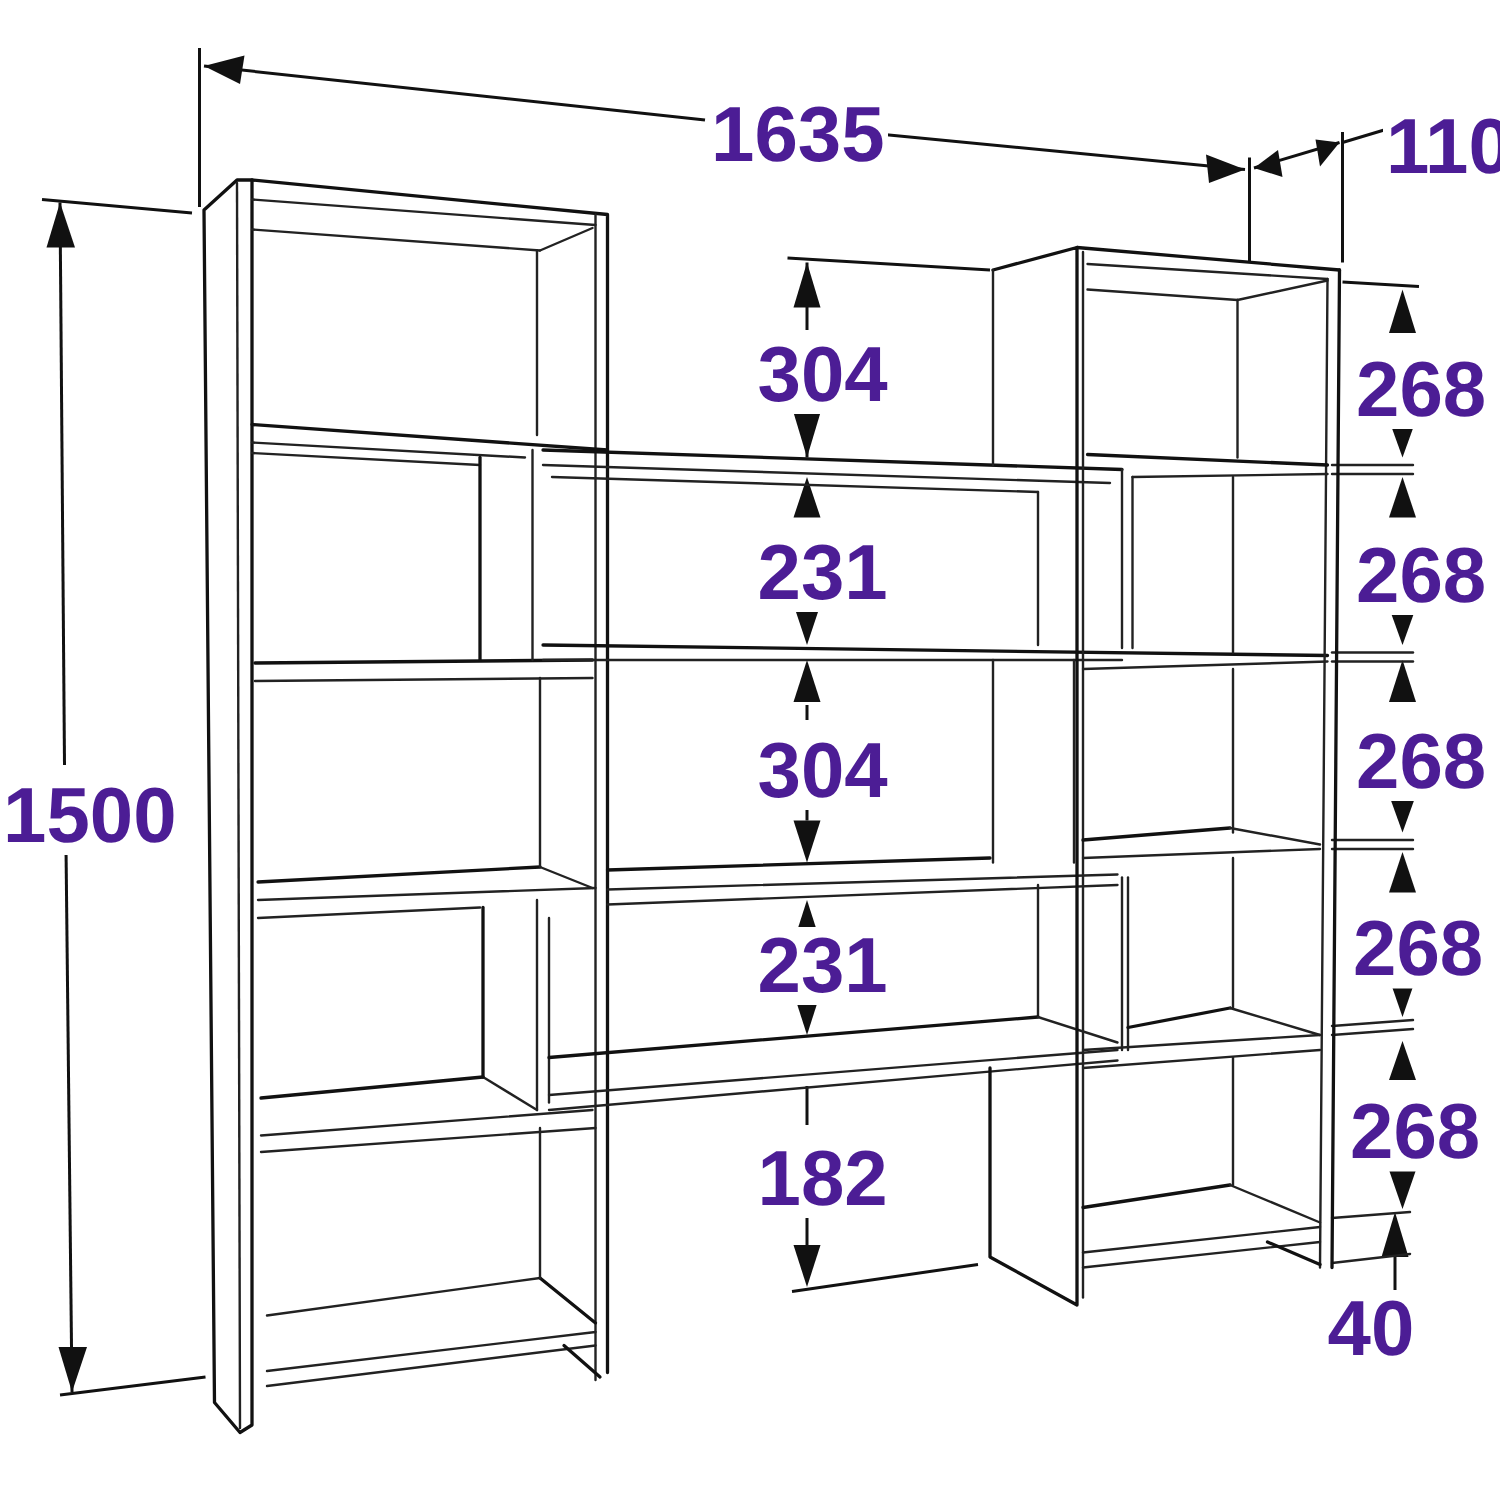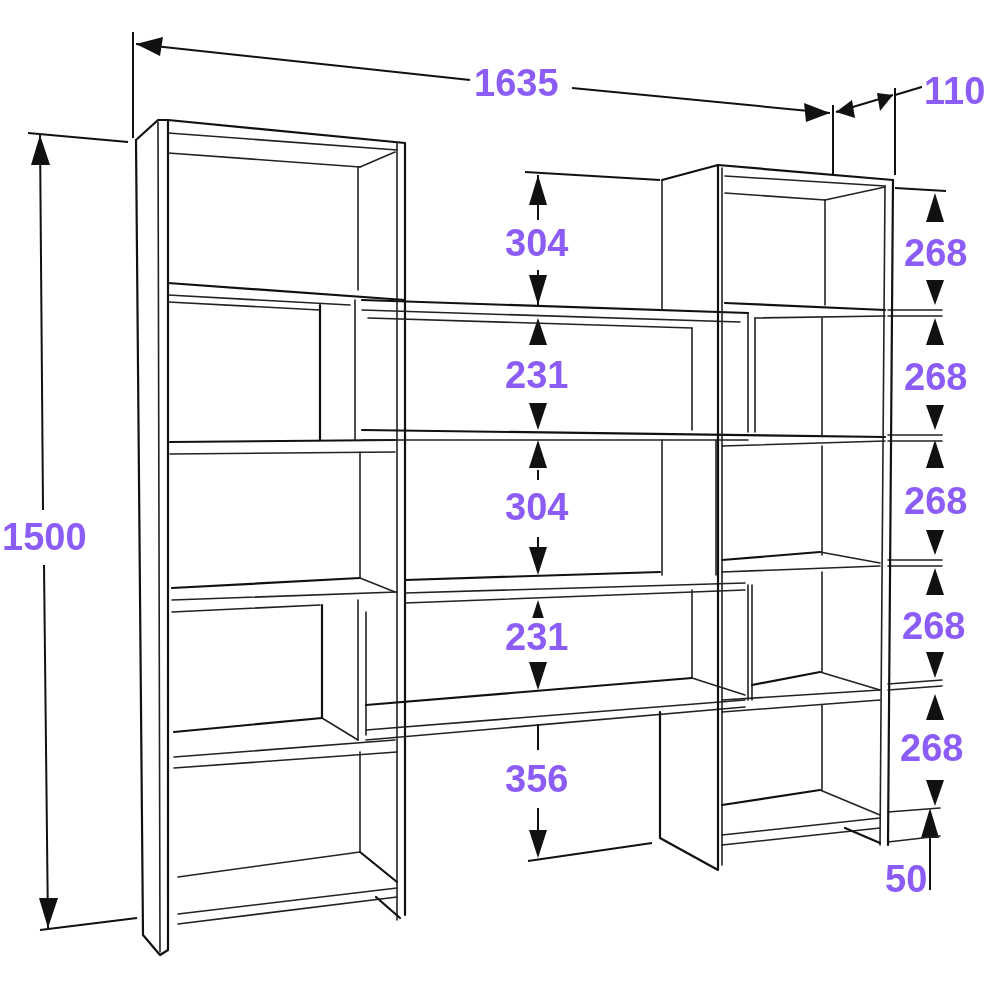--- a/index.html
+++ b/index.html
@@ -2,21 +2,21 @@
 <html><head>
   <meta charset="utf-8">
   <style>
     html, body { margin: 0; padding: 0; background: #ffffff; }
     body { width: 1000px; height: 1000px; overflow: hidden; position: relative; }
     svg { position: absolute; left: 0; top: 0; }
     .ln { stroke: #111; stroke-width: 2.2; fill: none; stroke-linecap: round; stroke-linejoin: round; }
     .lt { stroke: #222; stroke-width: 1.6; fill: none; stroke-linecap: round; }
     .dim { stroke: #111; stroke-width: 2; fill: none; }
     .arr { fill: #111; stroke: none; }
-    .lbl { position: absolute; font-family: "Liberation Sans", sans-serif; font-weight: bold; font-size: 38px; color: #8b5cf6; line-height: 1; background: #fff; padding: 0 2px; white-space: nowrap; }
+    .lbl { position: absolute; font-family: "Liberation Sans", sans-serif; font-weight: bold; font-size: 52px; color: #4c1d95; line-height: 1; background: #fff; padding: 0 2px; white-space: nowrap; }
   </style>
 </head>
 <body>
 
 <svg width="1000" height="1000" viewBox="0 0 1000 1000">
 
   <g>
 
     <line class="dim" x1="133" y1="32" x2="133" y2="138"></line>
     <line class="dim" x1="136" y1="44" x2="470" y2="80"></line>
@@ -175,20 +175,20 @@
 </svg>
 
 <div class="lbl" style="left:472px; top:64px;">1635</div>
 <div class="lbl" style="left:922px; top:72px;">110</div>
 <div class="lbl" style="left:0px; top:518px;">1500</div>
 
 <div class="lbl" style="left:503px; top:224px;">304</div>
 <div class="lbl" style="left:503px; top:356px;">231</div>
 <div class="lbl" style="left:503px; top:488px;">304</div>
 <div class="lbl" style="left:503px; top:618px;">231</div>
-<div class="lbl" style="left:503px; top:760px;">356</div>
+<div class="lbl" style="left:503px; top:760px;">182</div>
 
 <div class="lbl" style="left:902px; top:234px;">268</div>
 <div class="lbl" style="left:902px; top:358px;">268</div>
 <div class="lbl" style="left:902px; top:482px;">268</div>
 <div class="lbl" style="left:900px; top:607px;">268</div>
 <div class="lbl" style="left:898px; top:729px;">268</div>
-<div class="lbl" style="left:883px; top:860px;">50</div>
+<div class="lbl" style="left:883px; top:860px;">40</div>
 
 </body></html>

